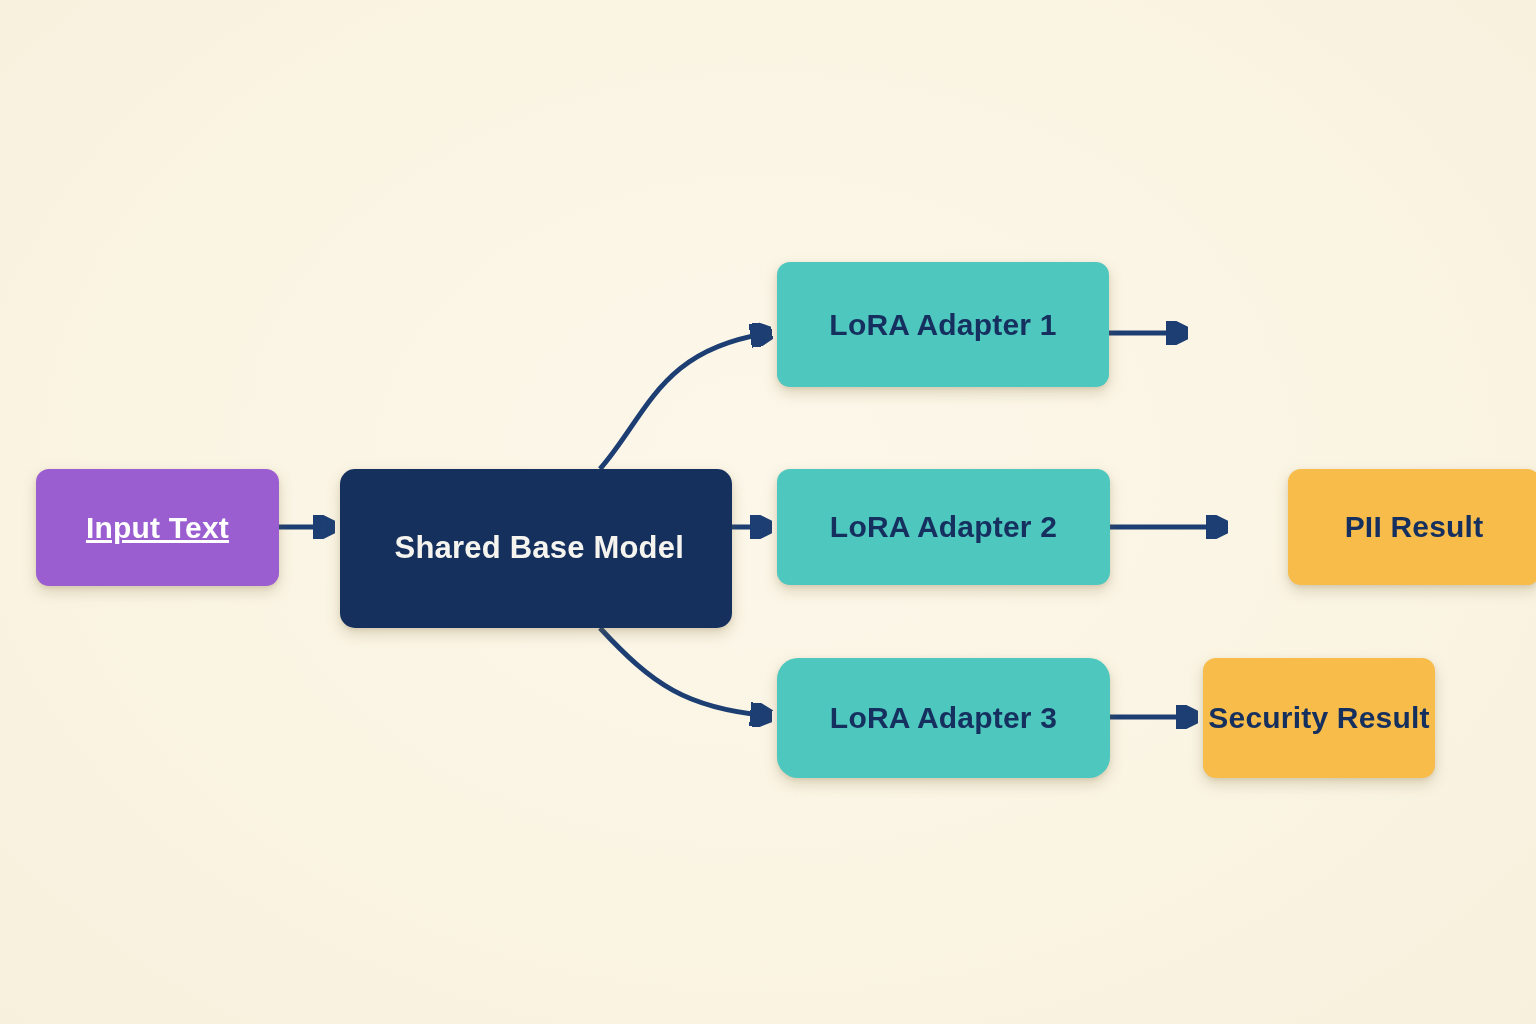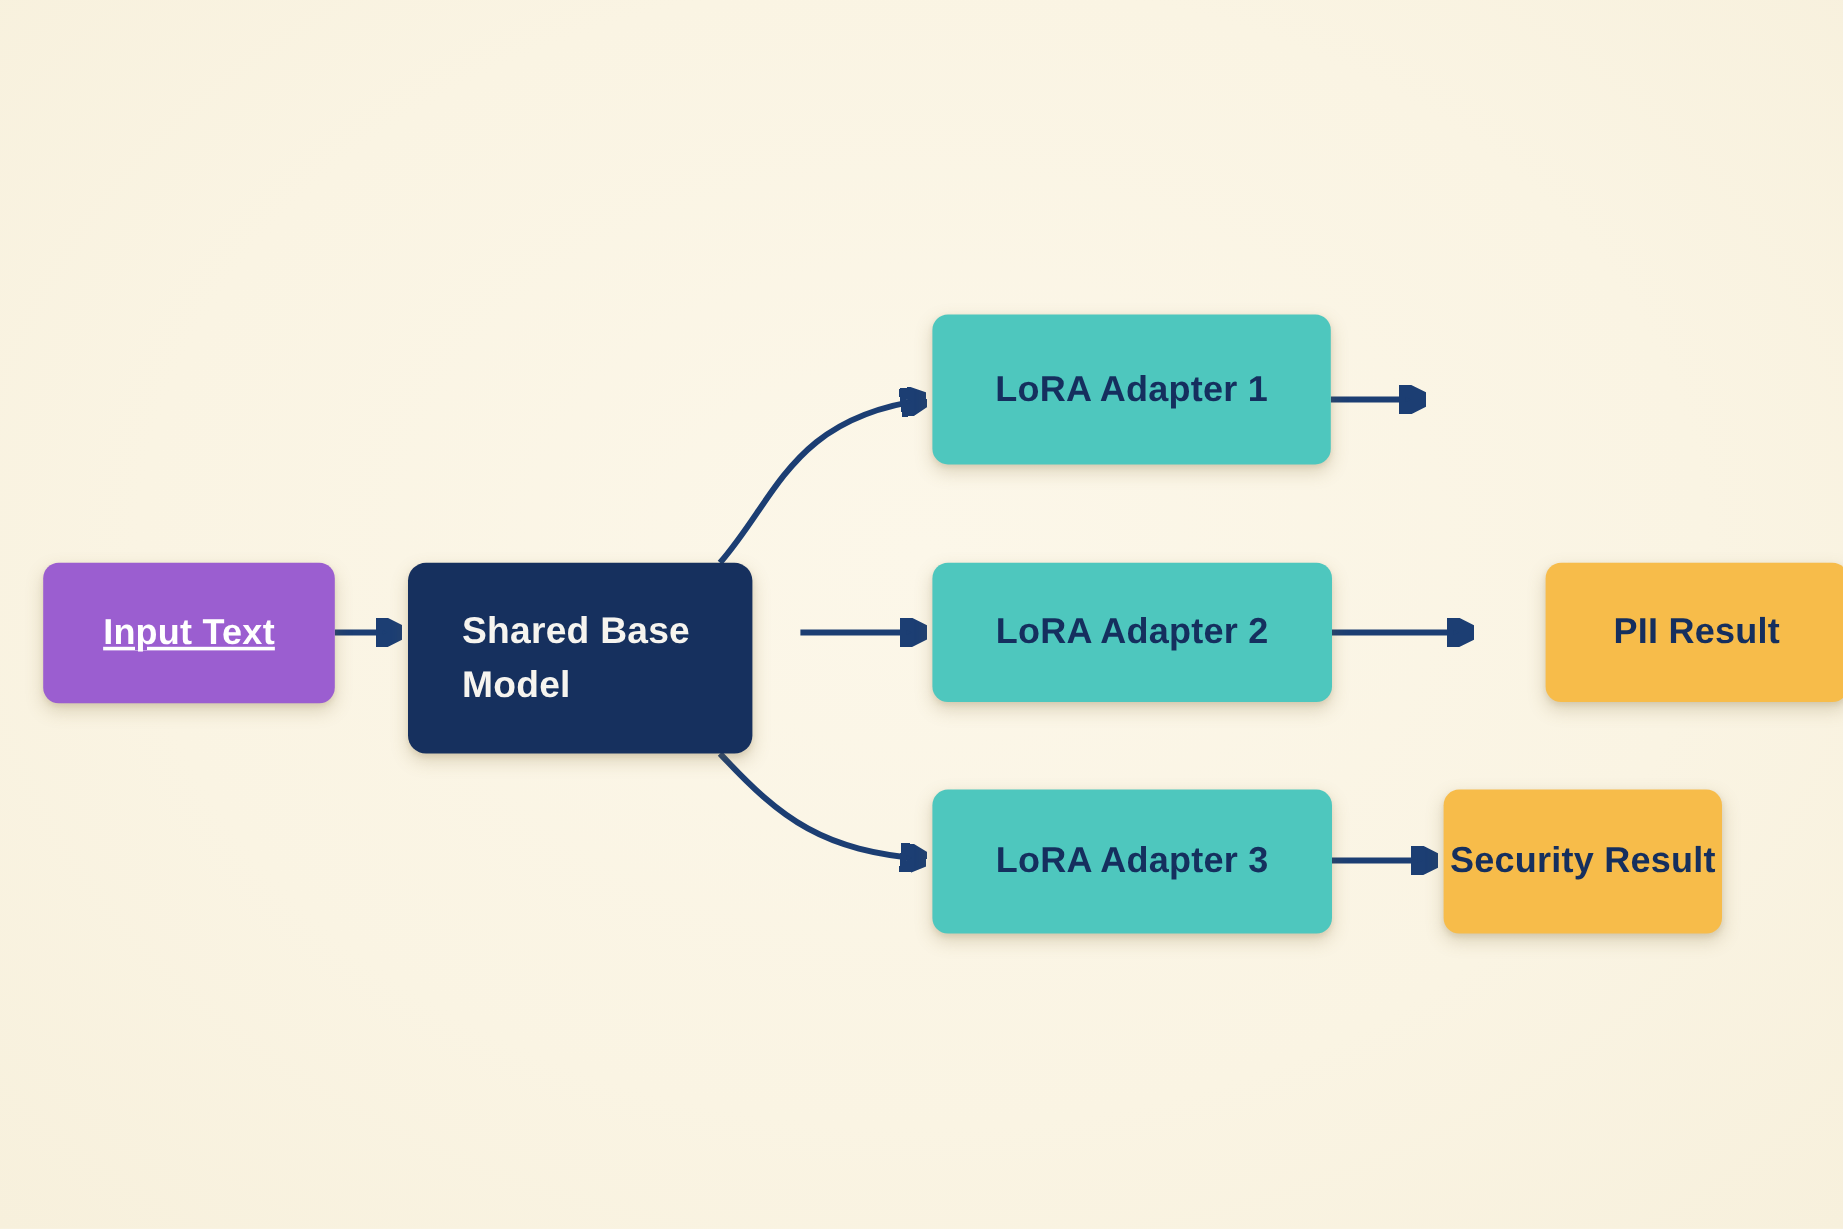--- a/index.html
+++ b/index.html
@@ -43,29 +43,29 @@
     border-radius: 13px;
     box-shadow: 0 6px 14px rgba(130, 110, 60, 0.25), 0 2px 4px rgba(130, 110, 60, 0.12);
     box-sizing: border-box;
   }
   .node-purple { background: #9b5ed0; color: #ffffff; }
   .node-navy   { background: #16305e; color: #f6f4ef; }
   .node-teal   { background: #4ec7be; color: #152f5e; }
   .node-amber  { background: #f7bc4a; color: #152f5e; }
 
   #n-input   { left: 36px;   top: 469px; width: 243px; height: 117px; text-decoration: underline; }
-  #n-base    { left: 340px;  top: 469px; width: 287px; height: 159px;
+  #n-base    { left: 340px;  top: 469px; width: 392px; height: 159px;
                justify-content: flex-end; text-align: left;
                padding: 0 48px 0 45px; font-size: 31px; line-height: 1.42;
                border-radius: 15px; }
   #n-lora1   { left: 777px;  top: 262px; width: 332px; height: 125px; }
   #n-intent  { left: 1193px; top: 272px; width: 292px; height: 123px; }
   #n-lora2   { left: 777px;  top: 469px; width: 333px; height: 116px; text-align: right; }
   #n-pii     { left: 1288px; top: 469px; width: 252px; height: 116px; }
-  #n-lora3   { left: 777px;  top: 658px; width: 333px; height: 120px; }
+  #n-lora3   { left: 777px;  top: 658px; width: 333px; height: 120px; border-radius: 21px; }
   #n-sec     { left: 1203px; top: 658px; width: 232px; height: 120px; }
 </style>
 </head>
 <body>
 
 <div class="canvas">
 
   <svg class="edges" viewBox="0 0 1536 1024" xmlns="http://www.w3.org/2000/svg">
     <defs>
       <marker id="arrowhead" viewBox="0 0 10 10" refX="9.5" refY="5" markerWidth="4.4" markerHeight="4.8" markerUnits="strokeWidth" orient="auto">

